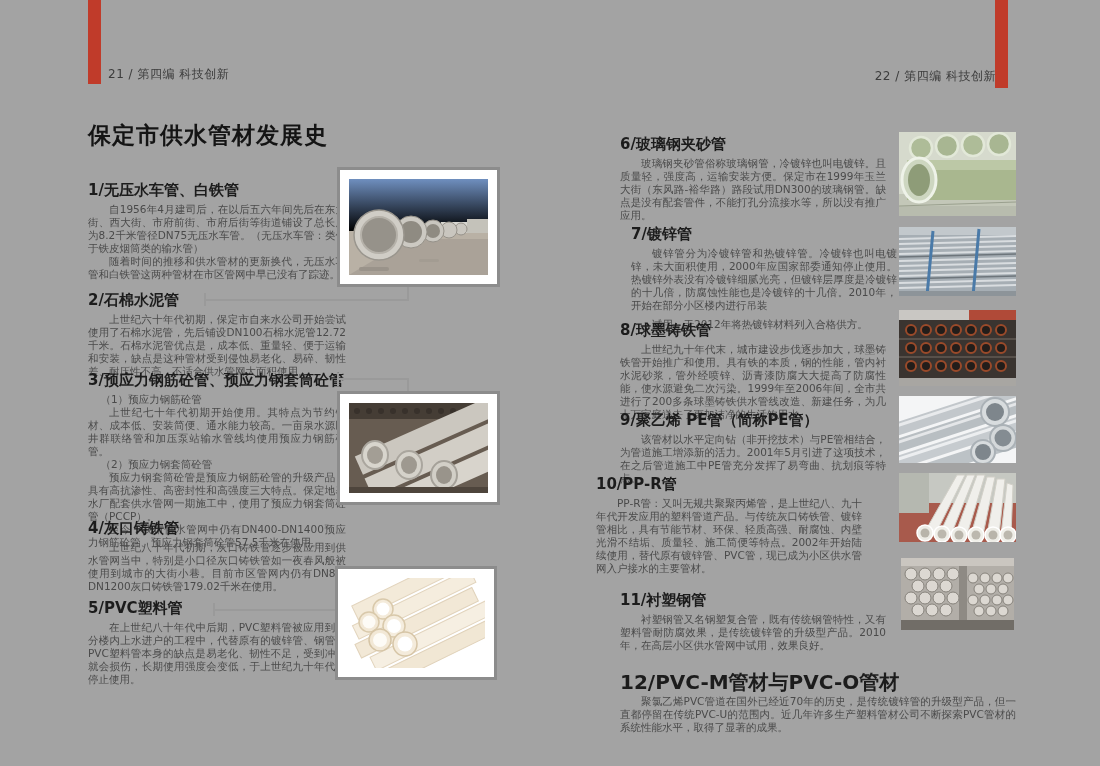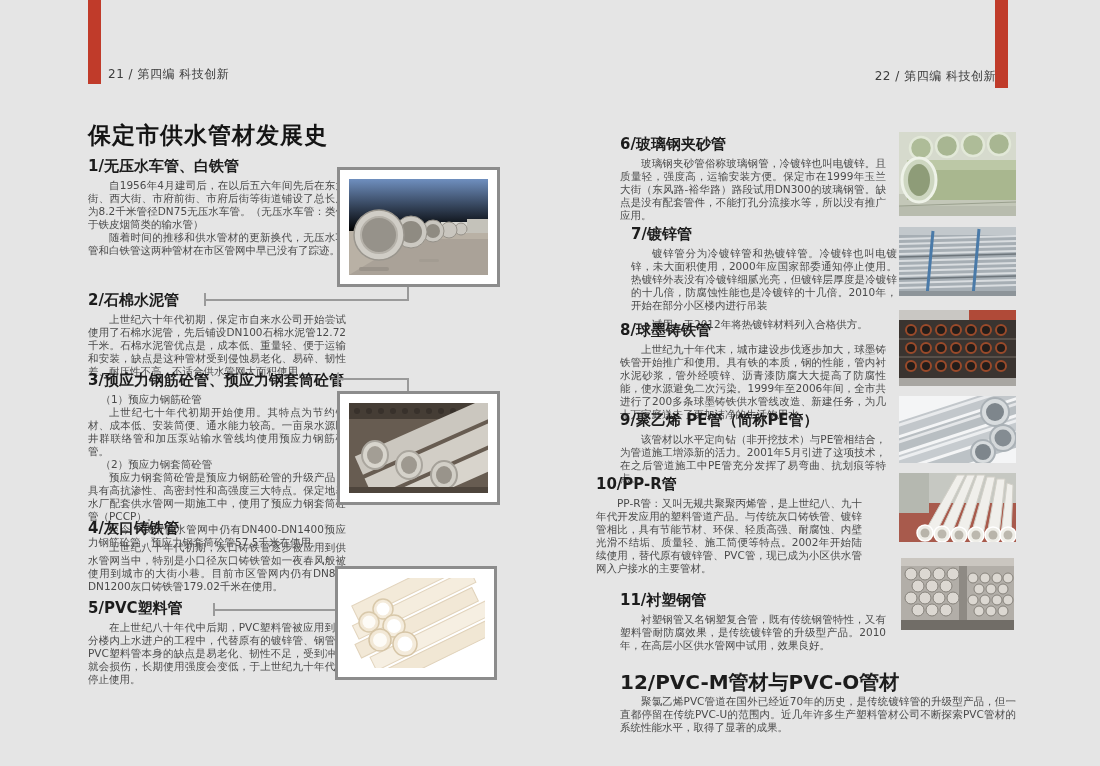--- a/index.html
+++ b/index.html
@@ -1,17 +1,17 @@
 <!DOCTYPE html>
 <html><head>
 <meta charset="utf-8">
 <style>
   html,body{margin:0;padding:0;background:#ffffff;}
   #canvas{
-    position:relative;width:1100px;height:766px;background:#e5e5e5;overflow:hidden;
+    position:relative;width:1100px;height:766px;background:#a3a3a3;overflow:hidden;
     font-family:"DejaVu Sans","Liberation Sans",sans-serif;color:#4a4a4a;
   }
   .abs{position:absolute;}
   .redbar{background:#c03b2a;}
   .pg-header{font-size:12px;color:#3c3c3c;letter-spacing:.5px;white-space:nowrap;}
   .book-title{font-size:23px;font-weight:bold;color:#141414;letter-spacing:1px;white-space:nowrap;}
   .section{position:absolute;}
   .sec-head{font-size:15px;line-height:20px;font-weight:bold;color:#1c1c1c;margin:0 0 3px 0;white-space:nowrap;}
   .sec-head.big{font-size:20px;margin-top:32px;}
   .para{font-size:10.5px;line-height:13px;margin:0;text-align:justify;text-indent:2em;color:#4a4a4a;}
@@ -23,21 +23,21 @@
 </style>
 </head>
 <body>
 
 <div id="canvas">
 
   <div class="abs redbar" style="left:88px;top:0;width:13px;height:84px;"></div>
   <div class="abs pg-header" style="left:108px;top:66px;">21 / 第四编 科技创新</div>
   <div class="abs book-title" style="left:88px;top:120px;">保定市供水管材发展史</div>
 
-  <div class="section" style="left:88px;top:156px;width:258px;">
+  <div class="section" style="left:88px;top:180px;width:258px;">
     <h3 class="sec-head">1/无压水车管、白铁管</h3>
     <p class="para">自1956年4月建司后，在以后五六年间先后在东大街、西大街、市府前街、市府后街等街道铺设了总长度为8.2千米管径DN75无压水车管。（无压水车管：类似于铁皮烟筒类的输水管）</p>
     <p class="para">随着时间的推移和供水管材的更新换代，无压水车管和白铁管这两种管材在市区管网中早已没有了踪迹。</p>
   </div>
 
   <div class="section" style="left:88px;top:290px;width:258px;">
     <h3 class="sec-head">2/石棉水泥管</h3>
     <p class="para">上世纪六十年代初期，保定市自来水公司开始尝试使用了石棉水泥管，先后铺设DN100石棉水泥管12.72千米。石棉水泥管优点是，成本低、重量轻、便于运输和安装，缺点是这种管材受到侵蚀易老化、易碎、韧性差、耐压性不高，不适合供水管网大面积使用。</p>
   </div>
 

